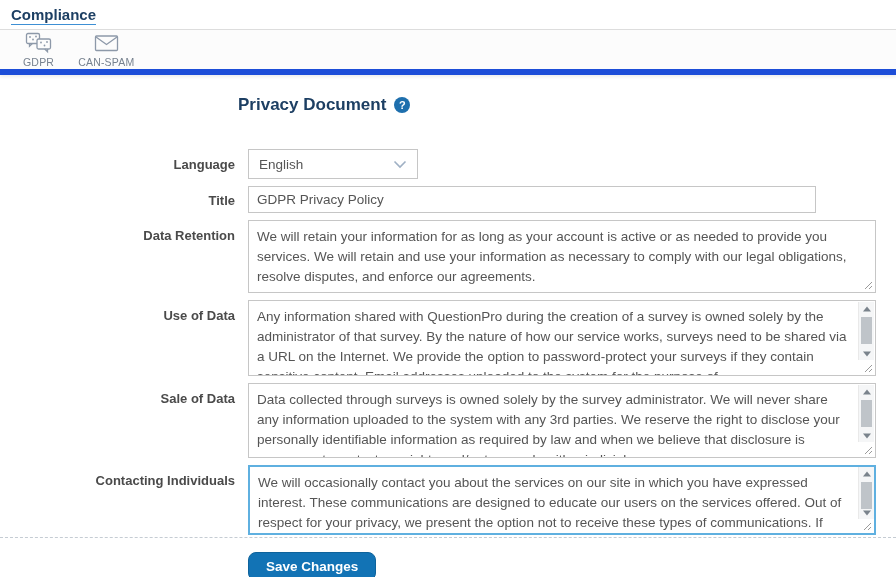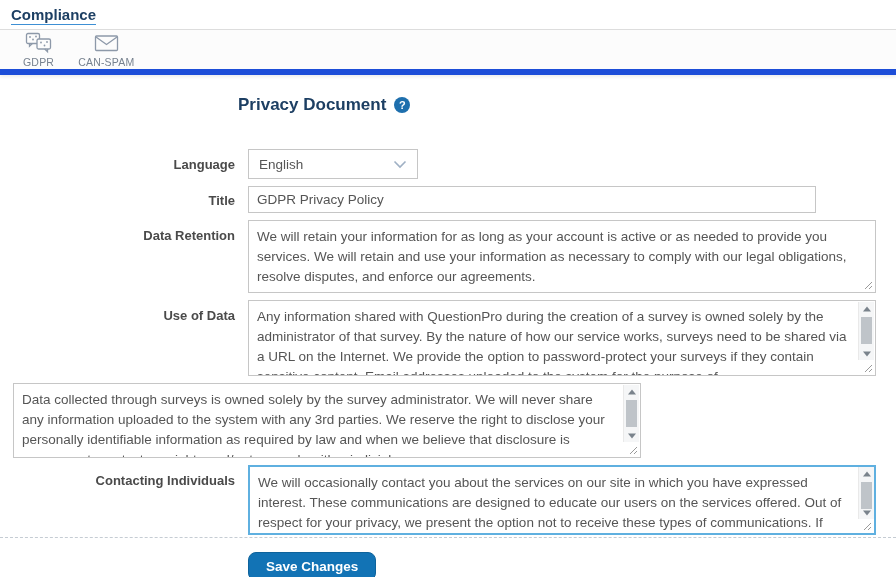--- a/index.html
+++ b/index.html
@@ -171,20 +171,21 @@
           <svg width="10" height="10" viewBox="0 0 10 10" stroke="#9a9a9a" stroke-width="1">
             <line x1="2" y1="9" x2="9" y2="2"></line>
               <line x1="6" y1="9" x2="9" y2="6"></line>
           </svg>
         </div>
       </div>
     </div>
   </div>
 
   <div class="row">
+    <div class="flabel">Sale of Data</div>
     <div class="fwrap">
       <div class="ta scroll h-sale">
         <div class="txt">Data collected through surveys is owned solely by the survey administrator. We will never share any information uploaded to the system with any 3rd parties. We reserve the right to disclose your personally identifiable information as required by law and when we believe that disclosure is necessary to protect our rights and/or to comply with a judicial</div>
         <div class="sbar">
           <div class="sb-up"></div>
           <div class="sb-thumb"></div>
           <div class="sb-down"></div>
         </div>
         <div class="grip">
           <svg width="10" height="10" viewBox="0 0 10 10" stroke="#9a9a9a" stroke-width="1">

